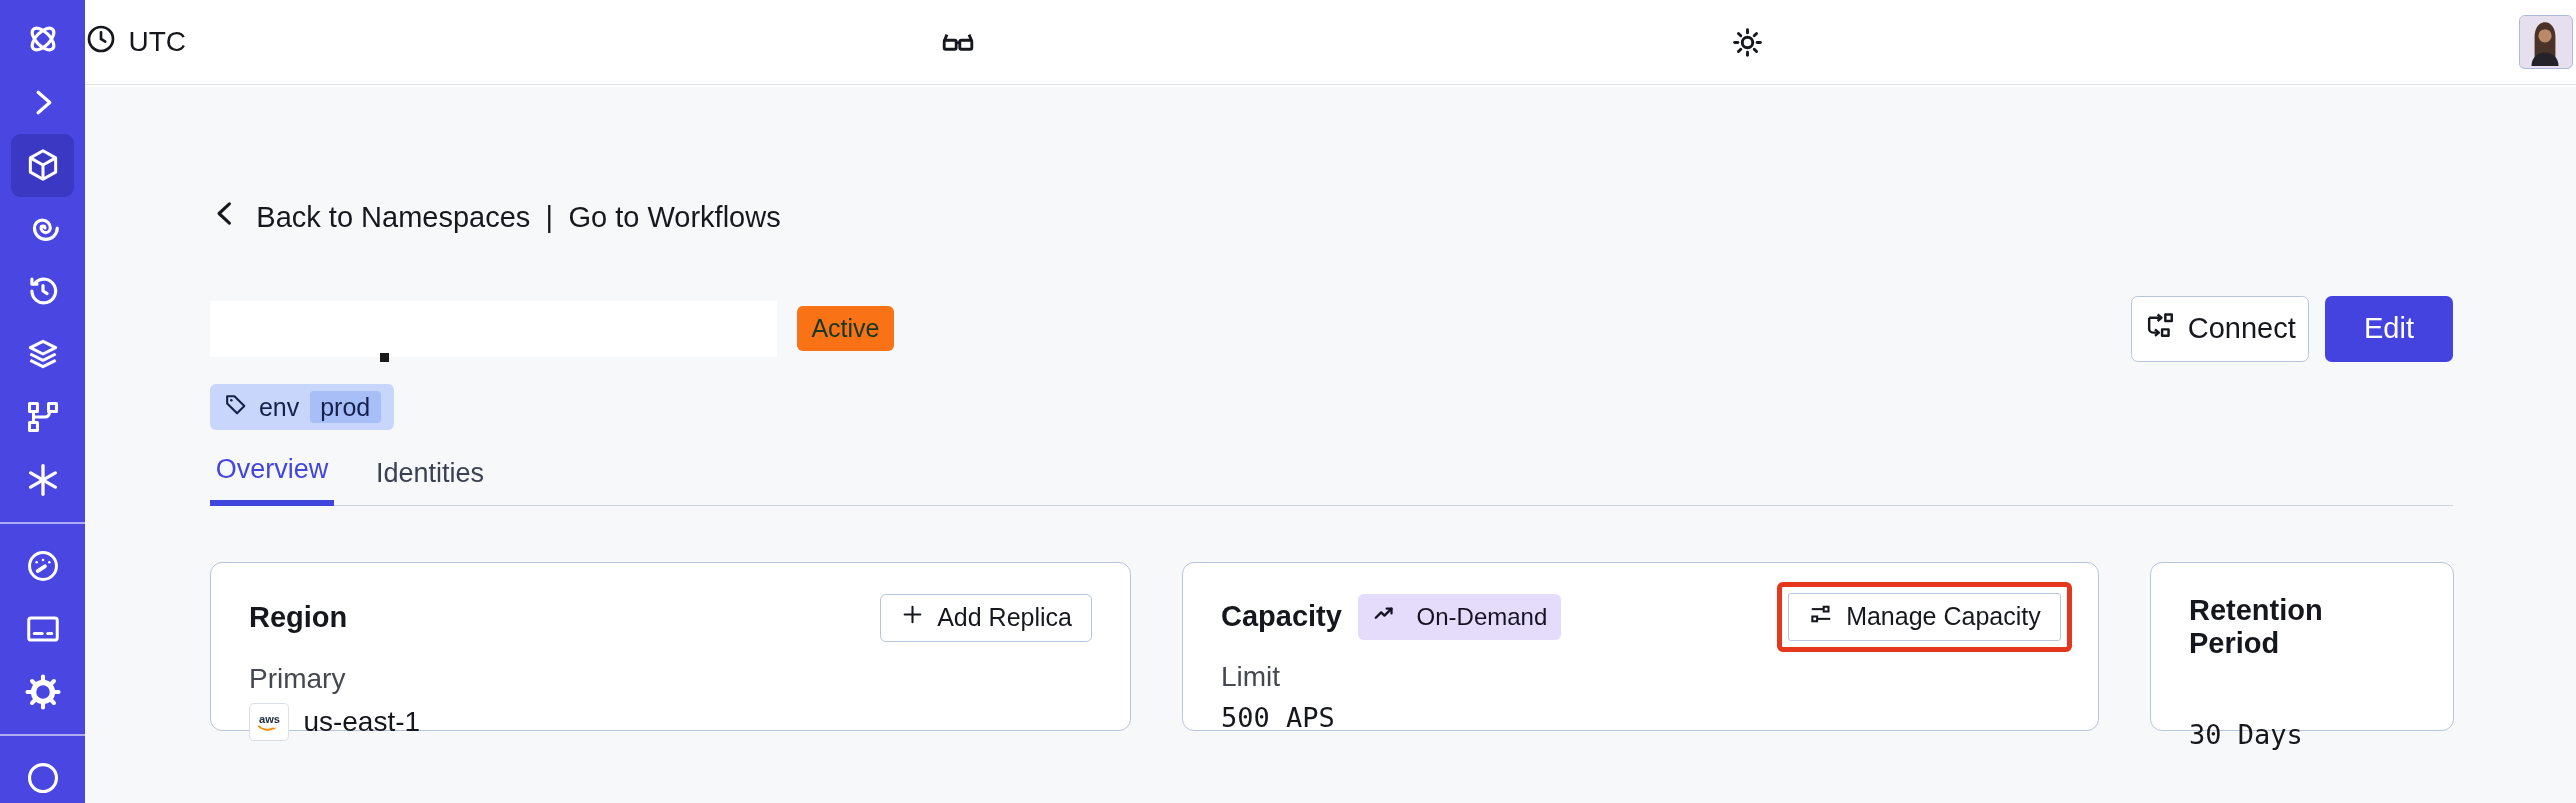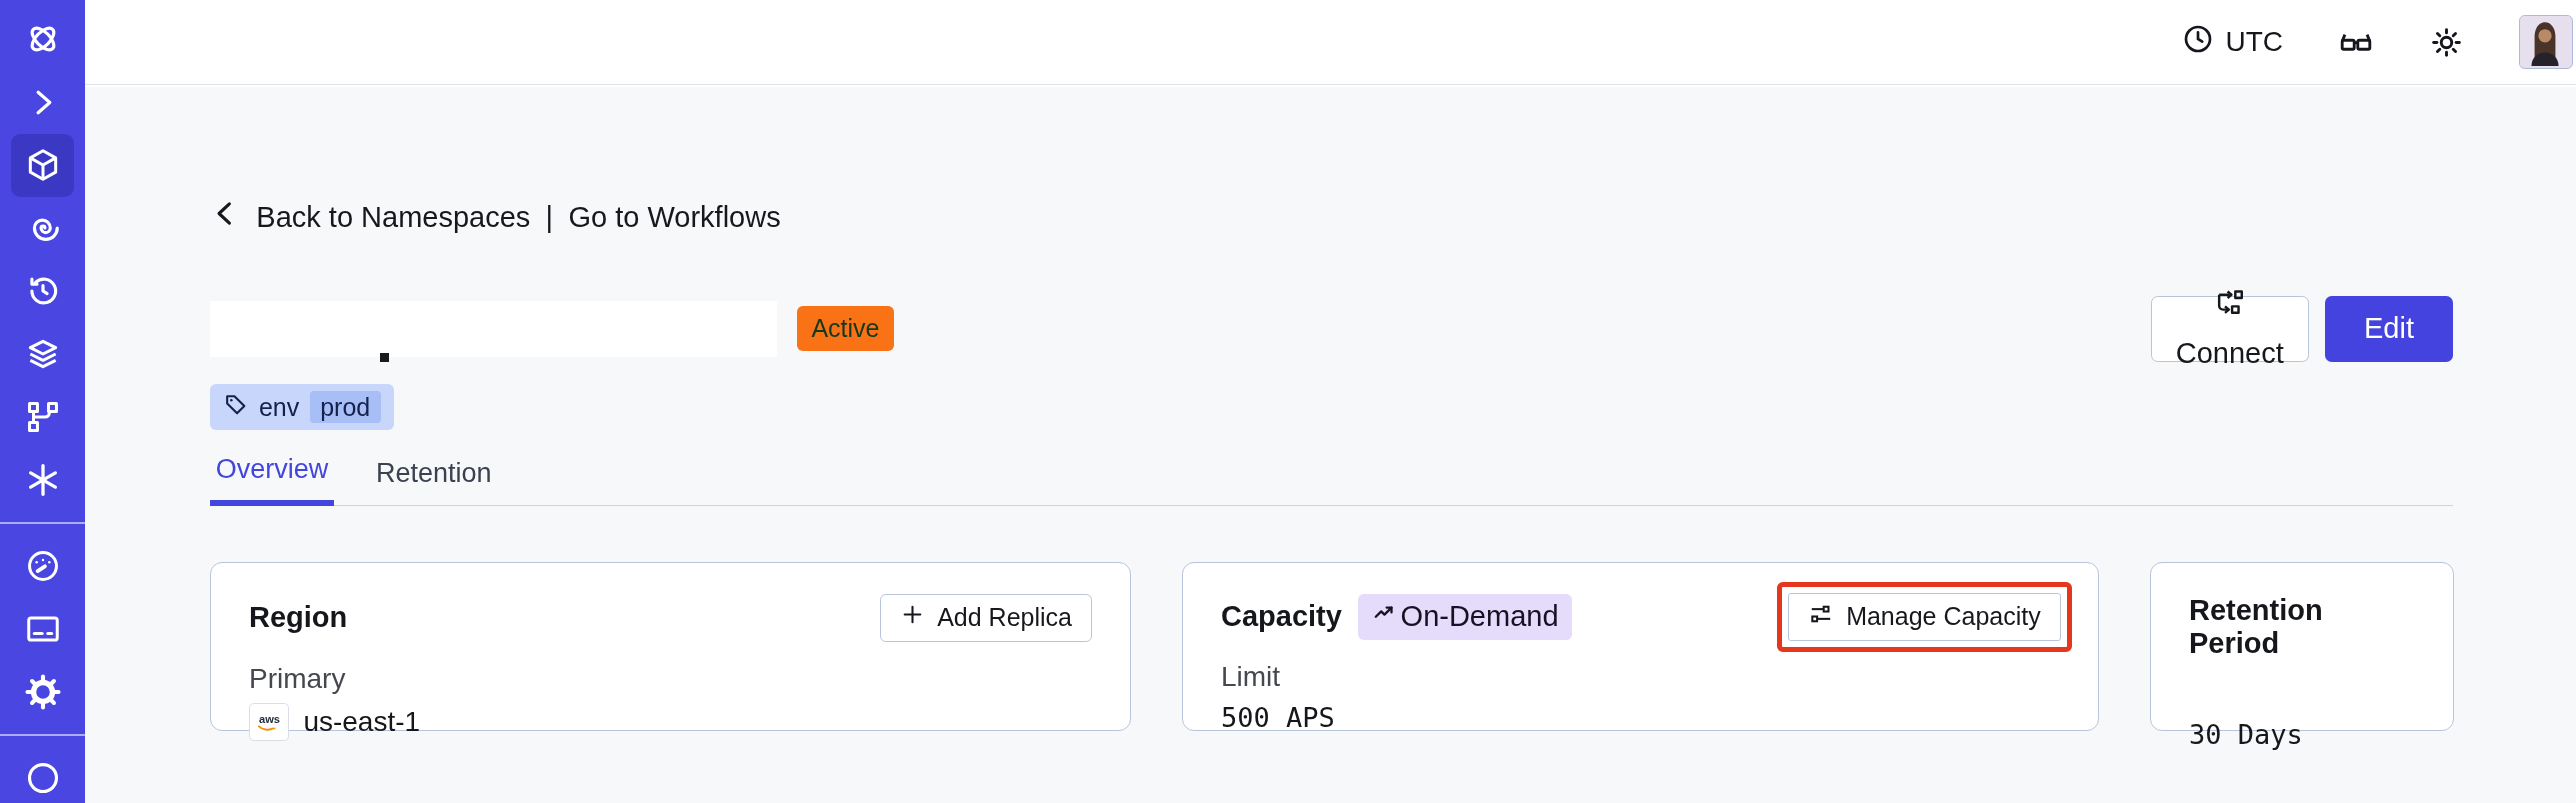--- a/index.html
+++ b/index.html
@@ -12,21 +12,21 @@
     background:#4946E1; display:flex; flex-direction:column; align-items:center;
     padding-top:7.7px; overflow:hidden; z-index:5; }
   .nav-item { width:85px; height:67px; display:flex; align-items:center; justify-content:center; cursor:pointer; }
   .nav-hl { width:63px; height:63px; border-radius:9.6px; display:flex; align-items:center; justify-content:center; }
   .nav-item.active .nav-hl { background:#3B38C4; }
   .nav-item svg { display:block; }
   .nav-divider { width:85px; height:1.9px; background:rgba(255,255,255,0.55); margin:10.5px 0; flex:none; }
 
   
   .topbar { position:absolute; left:85px; right:0; top:0; height:85px; background:#ffffff;
-    border-bottom:1.9px solid #E0E3EA; display:flex; align-items:center; justify-content:flex-end;
+    border-bottom:1.9px solid #E0E3EA; display:flex; align-items:center; justify-content:space-between;
     gap:55px; padding-right:3px; }
   .tz { display:flex; align-items:center; gap:11.5px; font-size:28px; color:#15171C; cursor:pointer; }
   .topbar .icon-btn { display:flex; align-items:center; justify-content:center; cursor:pointer; }
   .avatar { width:54px; height:54px; border:1.9px solid #AEB8D8; border-radius:5.8px; overflow:hidden;
     background:#E6DFEE; cursor:pointer; }
 
   
   .content { position:absolute; left:85px; top:87px; right:0; bottom:0; background:#F7F8FA;
     padding:0 123px 0 125px; overflow:hidden; }
 
@@ -37,21 +37,21 @@
 
   .title-row { margin-top:59px; display:flex; align-items:center; justify-content:space-between; height:67px; }
   .title-left { display:flex; align-items:center; }
   .name-redacted { position:relative; width:567px; height:56px; background:#ffffff; }
   .redact-dot { position:absolute; left:170px; bottom:-5.8px; width:8.6px; height:9.6px; background:#1b1b1b; }
   .badge-active { margin-left:20px; background:#f97316; color:#16381F; font-size:25px;
     padding:7.7px 14.4px; border-radius:5.8px; }
   .title-actions { display:flex; align-items:center; gap:16.3px; }
   .btn { display:inline-flex; align-items:center; justify-content:center; gap:12.5px; cursor:pointer;
     background:#ffffff; border:1.9px solid #B7C4DA; border-radius:6.7px; color:#16181D; }
-  .btn-connect { height:66px; padding:0 24px; font-size:29px;flex-direction:column; }
+  .btn-connect { height:66px; padding:0 12px; font-size:29px; }
   .btn-edit { height:66px; padding:0 39px; font-size:29px; background:#4543DF; border:none; color:#ffffff;
     border-radius:6.7px; display:inline-flex; align-items:center; cursor:pointer; }
 
   .tag-row { margin-top:22px; display:flex; }
   .tag-pill { display:inline-flex; align-items:center; gap:10.5px; background:#C7D6FA; border-radius:5.8px;
     padding:6.7px 13.4px; font-size:25px; color:#15204D; cursor:default; }
   .tag-chip { background:#A7BEF6; border-radius:3.8px; padding:1.9px 10.5px; }
 
   .tabs { margin-top:24px; display:flex; gap:36px; border-bottom:1.9px solid #CBD3E0;align-items:flex-end; }
   .tab { font-size:27px; padding:0 5.8px 15.3px 5.8px; color:#3A4150; cursor:pointer; }
@@ -59,22 +59,22 @@
 
   .cards { margin-top:56px; display:flex; gap:51px; }
   .card { background:#ffffff; border:1.9px solid #B7C4DA; border-radius:12px; height:169px;
     padding:31px 38px; }
   .card-region { width:921px; flex:none; }
   .card-capacity { width:917px; flex:none; }
   .card-retention { width:304px; flex:none; }
   .card-head { display:flex; align-items:center; justify-content:space-between; }
   .card-title { font-size:29px; font-weight:600; color:#15171C; }
   .head-left { display:flex; align-items:center; gap:16.3px; }
-  .badge-ondemand { display:inline-flex; align-items:center; gap:3px; background:#E4DCFA; color:#171223;
-    border-radius:5.8px; padding:6.7px 13.4px; font-size:29px; }
+  .badge-ondemand { display:inline-flex; align-items:center; gap:19px; background:#E4DCFA; color:#171223;
+    border-radius:5.8px; padding:6.7px 13.4px; font-size:24px; }
   .btn-small { height:48px; padding:0 19px; font-size:25px; border-radius:5.8px; }
   .highlight-box { border:5.8px solid #E5371E; border-radius:5.8px; padding:5.8px; margin:-11.5px -11.5px -11.5px 0; }
   .highlight-box .btn-small { border-radius:2.9px;justify-content:center; }
   .field-label { margin-top:21px; font-size:28px; color:#45484F; }
   .field-value { margin-top:8.6px; display:flex; align-items:center; gap:14.4px; font-size:28px; color:#15171C; }
   .mono { font-family:"DejaVu Sans Mono","Liberation Mono",monospace; font-size:27px; }
   .value-spaced { margin-top:59px; }
   .aws-chip { width:40px; height:38px; background:#ffffff; border:1.9px solid #D9DEE7; border-radius:4.8px;
     display:flex; align-items:center; justify-content:center; }
 </style>
@@ -288,21 +288,21 @@
             <path d="M4 4h7l9.5 9.5-7 7L4 11V4z"></path>
               <circle cx="8" cy="8" r="1.2" fill="#15204D" stroke="none"></circle>
           </svg></span>
         <span>env</span>
         <span class="tag-chip">prod</span>
       </span>
     </div>
 
     <div class="tabs">
       <div class="tab active">Overview</div>
-      <div class="tab">Retention</div>
+      <div class="tab">Identities</div>
     </div>
 
     <div class="cards">
 
       <section class="card card-region">
         <div class="card-head">
           <h2 class="card-title">Region</h2>
           <button class="btn btn-small">
             <span>
               <svg width="25" height="25" viewBox="0 0 24 24" fill="none" stroke="#16181D" stroke-width="2" stroke-linecap="round">

